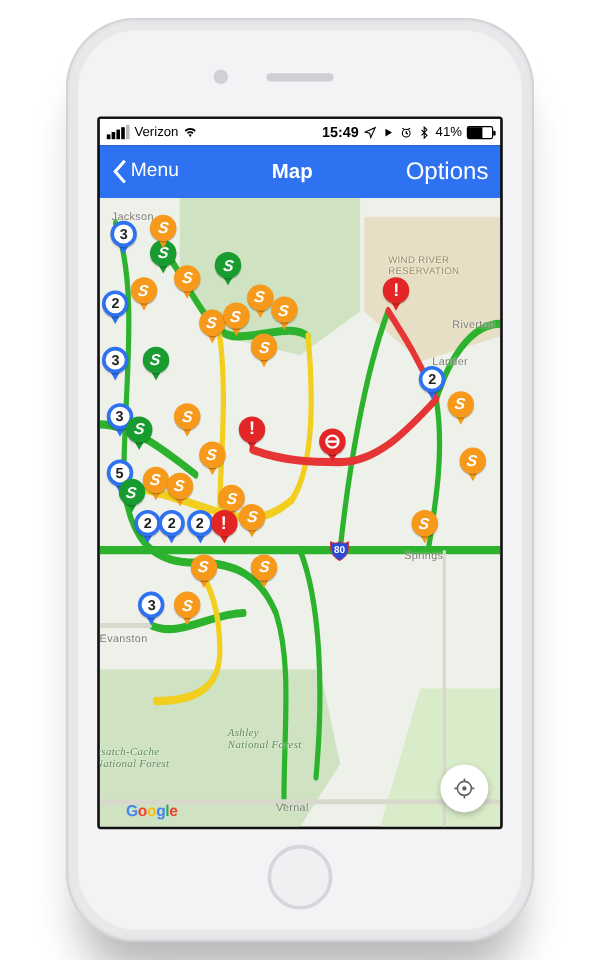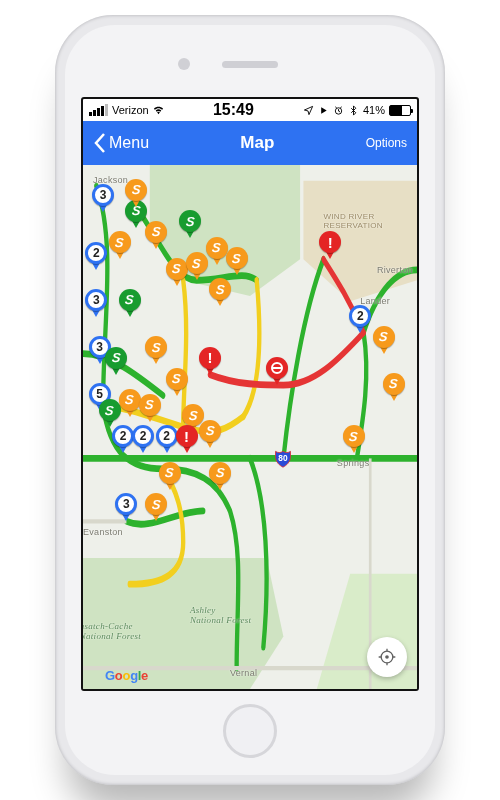--- a/index.html
+++ b/index.html
@@ -76,40 +76,40 @@
     gap: 4px;
     font-weight: 500;
   }
   .status .signal { display:flex; gap:1px; align-items:flex-end;}
   .status .signal i { width:3px; background:#000; display:block;}
   .status .signal i:nth-child(1){height:4px}
   .status .signal i:nth-child(2){height:6px}
   .status .signal i:nth-child(3){height:8px}
   .status .signal i:nth-child(4){height:10px}
   .status .signal i:nth-child(5){height:12px;background:#bbb}
-  .status .center { flex:1; text-align:center; font-size:16px; font-weight:600;}
+  .status .center { flex:1; text-align:right; font-size:12px; font-weight:600;}
   .status svg { width:11px; height:11px;}
   .battery { width:22px; height:11px; border:1px solid #000; border-radius:2px; position:relative;}
   .battery::after{content:"";position:absolute;right:-3px;top:3px;width:2px;height:4px;background:#000;border-radius:0 1px 1px 0;}
   .battery i{display:block;height:100%;background:#000;width:61%;}
   
   .navbar {
     height: 44px;
     background: #2e72f2;
     color: #fff;
     display: flex;
     align-items: center;
     padding: 0 10px;
     font-size: 16px;
     gap: 44px;
   }
   .navbar .back { display:flex; align-items:center; gap:2px; font-size:16px;}
   .navbar .back svg{width:14px;height:20px;}
   .navbar .title { flex:1; text-align:center; font-weight:600; font-size:17px;}
-  .navbar .opts { font-size:12px;}
+  .navbar .opts { font-size:20px;}
   
   .map {
     flex:1;
     background:#eef0ea;
     position:relative;
     overflow:hidden;
   }
   .map svg.basemap{position:absolute;inset:0;width:100%;height:100%;}
   .label{
     position:absolute;

